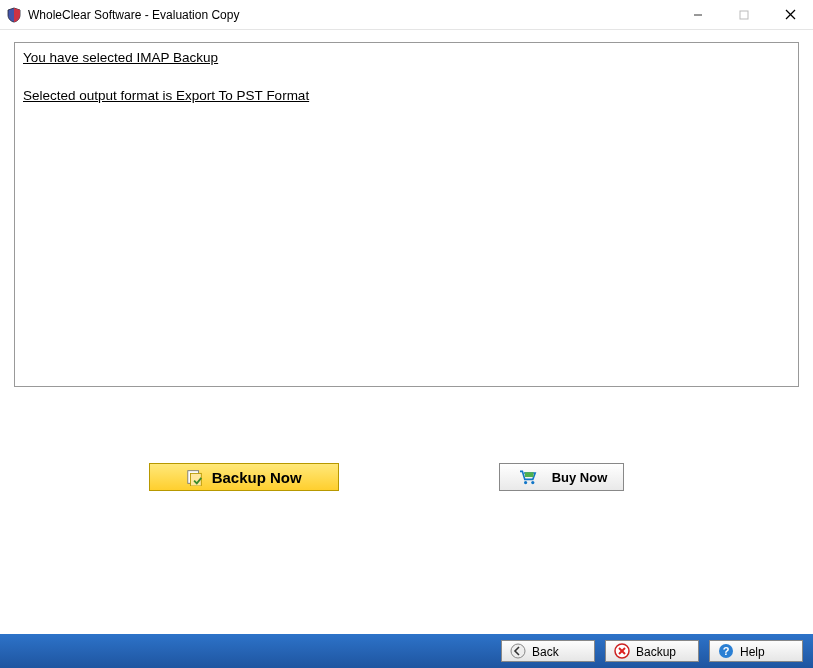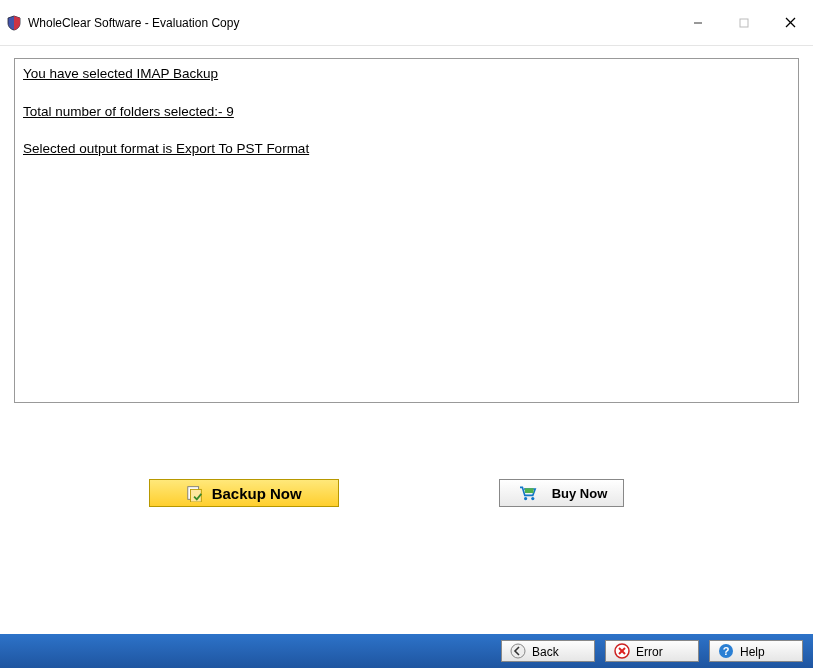--- a/index.html
+++ b/index.html
@@ -6,21 +6,21 @@
     body {
       font-family: "Segoe UI", Tahoma, Arial, sans-serif;
       background: #fff;
       width: 813px;
       height: 668px;
       overflow: hidden;
       display: flex;
       flex-direction: column;
     }
     .titlebar {
-      height: 46px;
+      height: 30px;
       background: #fff;
       display: flex;
       align-items: center;
       padding-left: 6px;
       border-bottom: 1px solid #e5e5e5;
     }
     .titlebar .app-icon {
       width: 16px; height: 16px;
       margin-right: 6px;
       position: relative;
@@ -184,21 +184,20 @@
           <line x1="1" y1="1" x2="10" y2="10" stroke="#000" stroke-width="1.2"></line>
           <line x1="10" y1="1" x2="1" y2="10" stroke="#000" stroke-width="1.2"></line>
         </svg>
       </div>
   </div>
 </div>
 
 <div class="content-wrap">
   <div class="info-box">
     <p>You have selected IMAP Backup</p>
-    <p>Total number of folders selected:- 9</p>
     <p>Selected output format is Export To PST Format</p>
   </div>
 
   <div class="path-rows">
   </div>
 
   <div class="action-row">
     <button class="backup-btn">
       <svg viewBox="0 0 20 20" width="18" height="18">
           <rect x="2" y="3" width="12" height="14" fill="#fff" stroke="#777"></rect>
@@ -226,21 +225,21 @@
         <path d="M9 4 L5 8 L9 12" fill="none" stroke="#333" stroke-width="1.6"></path>
       </svg>
     <span>Back</span>
   </button>
   <button class="nav-btn">
     <svg viewBox="0 0 16 16">
         <circle cx="8" cy="8" r="7" fill="#fff" stroke="#c22" stroke-width="1.5"></circle>
         <line x1="5" y1="5" x2="11" y2="11" stroke="#d22" stroke-width="2"></line>
         <line x1="11" y1="5" x2="5" y2="11" stroke="#d22" stroke-width="2"></line>
       </svg>
-    <span>Error</span>
+    <span>Backup</span>
   </button>
   <button class="nav-btn">
     <svg viewBox="0 0 16 16">
         <circle cx="8" cy="8" r="7" fill="#2a7fd4"></circle>
         <text x="8" y="12" text-anchor="middle" font-size="11" font-weight="bold" fill="#fff">?</text>
       </svg>
     <span>Help</span>
   </button>
 </div>
 

